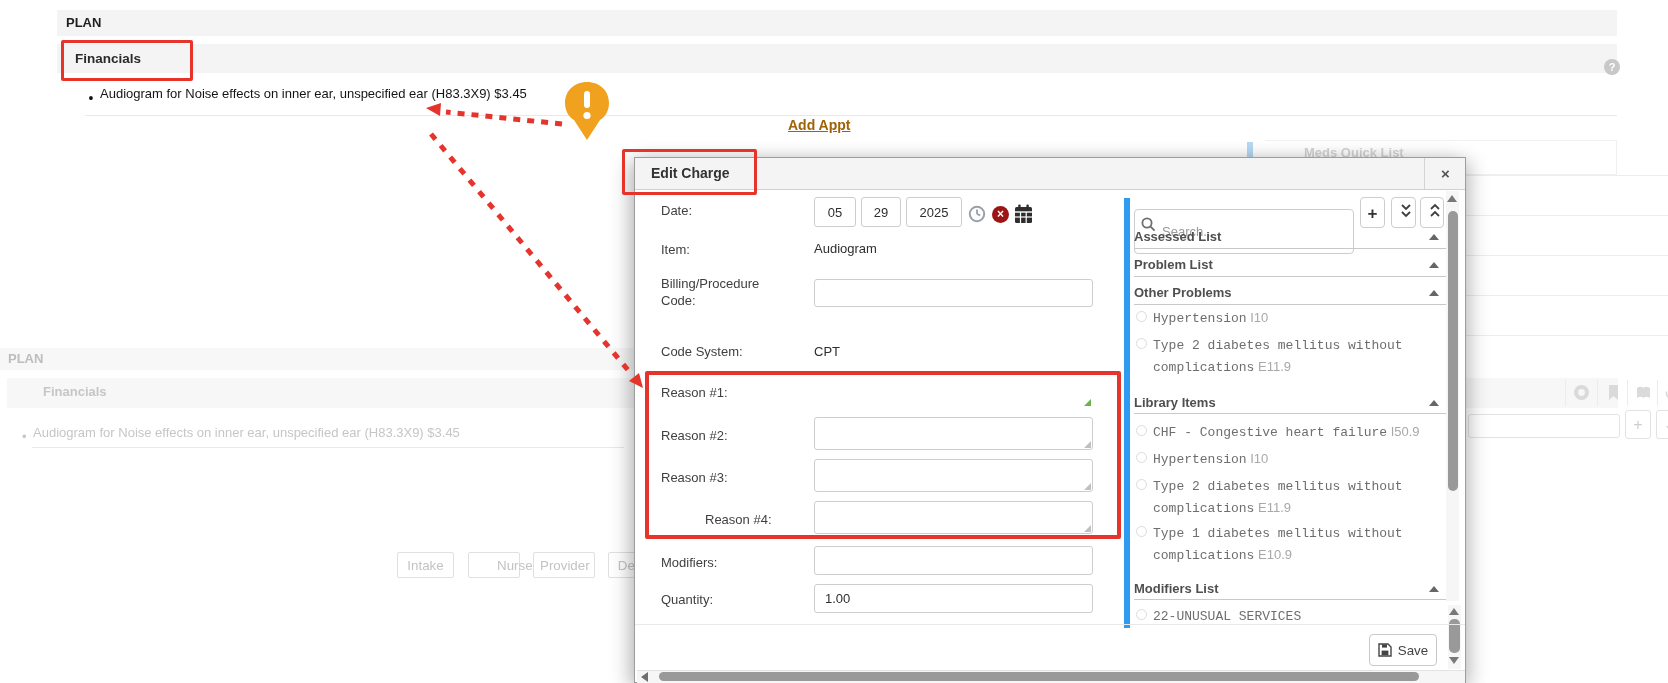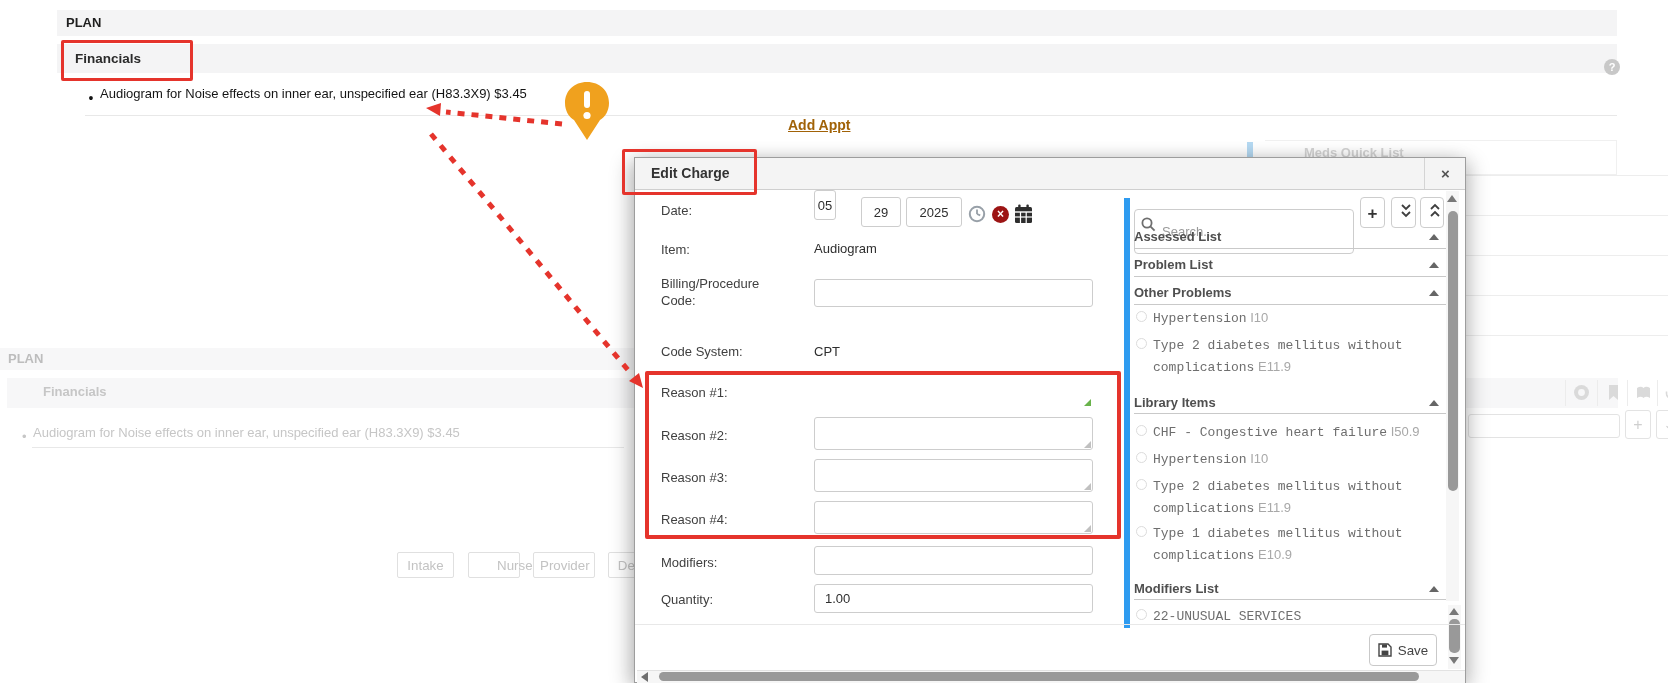--- a/index.html
+++ b/index.html
@@ -159,21 +159,21 @@
 <button class="abs wf-btn" style="left:608px;width:44px;">Dep</button>
 
 <div class="abs modal z-mid">
   <div class="abs modal-header">
     <span class="modal-title">Edit Charge</span>
     <span class="close-sep"></span>
     <span class="close-btn">×</span>
   </div>
 
   <div class="abs flabel" style="top:44px;">Date:</div>
-  <input class="abs dbox" style="left: 179px; top: 32px; width: 22px; height: 30px;" value="05">
+  <input class="abs dbox" style="left: 179px; top: 39px; width: 42px; height: 30px;" value="05">
   <input class="abs dbox" style="left: 226px; top: 39px; width: 40px; height: 30px;" value="29">
   <input class="abs dbox" style="left: 271px; top: 39px; width: 56px; height: 30px;" value="2025">
   <svg class="abs" style="left:333px;top:47px;width:18px;height:18px;" viewBox="0 0 18 18">
       <circle cx="9" cy="9" r="7.2" fill="#fff" stroke="#98a0a8" stroke-width="2"></circle>
       <line x1="9" y1="9" x2="9" y2="4.6" stroke="#98a0a8" stroke-width="1.8"></line>
       <line x1="9" y1="9" x2="12.2" y2="10.4" stroke="#98a0a8" stroke-width="1.8"></line>
     </svg>
   <div class="abs redx" style="left:357px;top:48px;">×</div>
   <svg class="abs" style="left:379px;top:46px;width:19px;height:20px;" viewBox="0 0 19 20">
       <rect x="1" y="3" width="17" height="16" rx="1.5" fill="#2e2e2e"></rect>
@@ -198,21 +198,21 @@
   <span class="handle green" style="left:449px;top:241px;"></span>
 
   <div class="abs flabel" style="top:269px;">Reason #2:</div>
   <textarea class="abs ta" style="left: 179px; top: 259px; width: 279px; height: 33px;"></textarea>
   <span class="handle gray" style="left:449px;top:283px;"></span>
 
   <div class="abs flabel" style="top:311px;">Reason #3:</div>
   <textarea class="abs ta" style="left: 179px; top: 301px; width: 279px; height: 33px;"></textarea>
   <span class="handle gray" style="left:449px;top:325px;"></span>
 
-  <div class="abs flabel" style="top:353px;">Reason #4:</div>
+  <div class="abs flabel" style="top:353px;margin-left:44px;">Reason #4:</div>
   <textarea class="abs ta" style="left: 179px; top: 343px; width: 279px; height: 33px;"></textarea>
   <span class="handle gray" style="left:449px;top:367px;"></span>
 
   <div class="abs flabel" style="top:396px;">Modifiers:</div>
   <input class="abs inp" style="left: 179px; top: 388px; width: 279px; height: 29px;" value="">
 
   <div class="abs flabel" style="top:433px;">Quantity:</div>
   <input class="abs inp" style="left: 179px; top: 426px; width: 279px; height: 29px;" value="1.00">
 
   <div class="abs blue-accent"></div>

